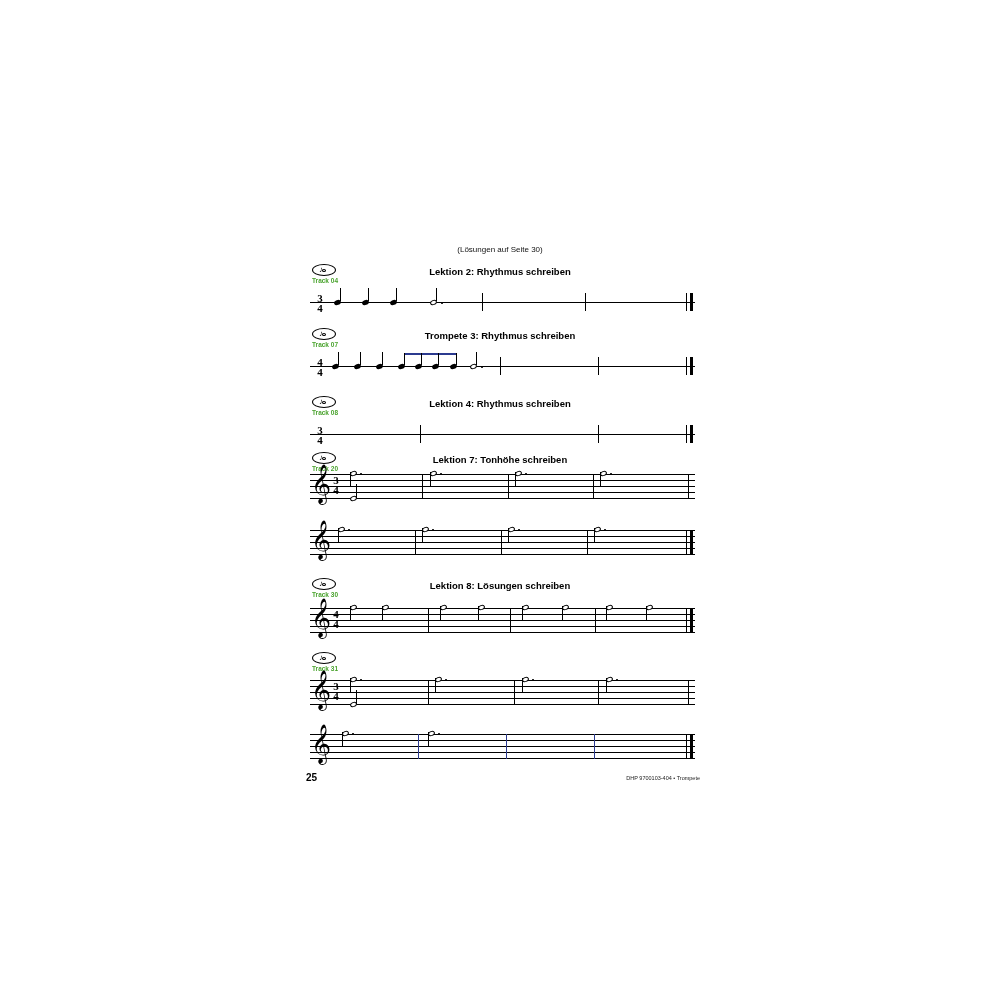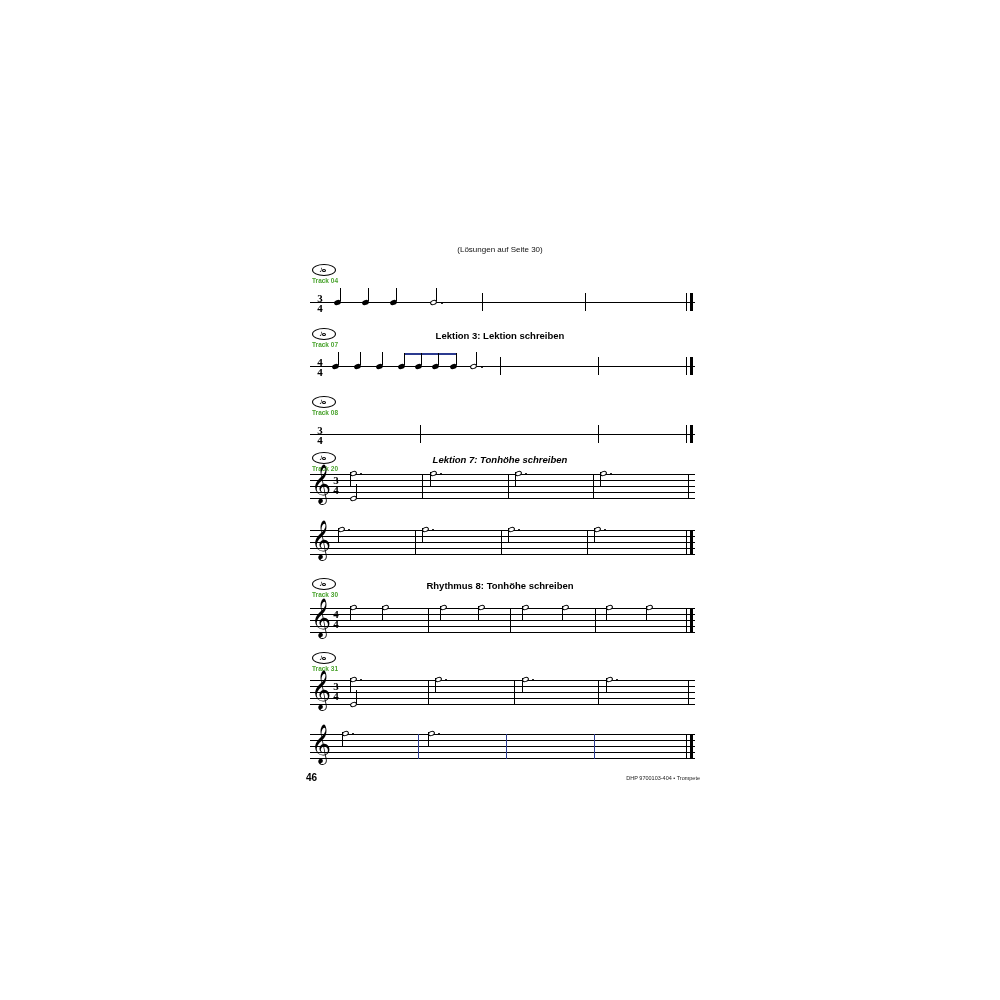--- a/index.html
+++ b/index.html
@@ -208,20 +208,21 @@
 
   <div class="subtitle">(Lösungen auf Seite 30)</div>
 
   <div class="exercise" style="top:264px;height:60px;">
     <div class="cd-marker" style="left:12px; top:0px;">
       <div class="cd-disc">
           <span class="cd-note">♪</span>
         </div>
       <div class="track-label">Track 04</div>
     </div>
+    <div class="ex-heading" style="top:2px;">Lektion 2: Rhythmus schreiben</div>
 
     <div class="staff" style="top:24px; left:10px; width:385px; height:28px;">
       <div class="single-line" style="top:14px;"></div>
 
       <div class="timesig" style="left:4px; top:5px;">
         <span>3</span>
         <span>4</span>
       </div>
 
       <div>
@@ -248,21 +249,21 @@
     </div>
   </div>
 
   <div class="exercise" style="top:328px;height:60px;">
     <div class="cd-marker" style="left:12px; top:0px;">
       <div class="cd-disc">
           <span class="cd-note">♪</span>
         </div>
       <div class="track-label">Track 07</div>
     </div>
-    <div class="ex-heading" style="top:2px;">Lektion 3: Lektion schreiben</div>
+    <div class="ex-heading" style="top:2px;">Trompete 3: Rhythmus schreiben</div>
 
     <div class="staff" style="top:24px; left:10px; width:385px; height:28px;">
       <div class="single-line" style="top:14px;"></div>
       <div class="timesig" style="left:4px; top:5px;">
         <span>4</span>
         <span>4</span>
       </div>
       <div>
         <div class="notehead filled" style="left:22px; top:12px;"></div>
           <div class="stem" style="left:28px; top:0px; height:13px;"></div>
@@ -299,20 +300,21 @@
     </div>
   </div>
 
   <div class="exercise" style="top:396px;height:60px;">
     <div class="cd-marker" style="left:12px; top:0px;">
       <div class="cd-disc">
           <span class="cd-note">♪</span>
         </div>
       <div class="track-label">Track 08</div>
     </div>
+    <div class="ex-heading" style="top:2px;">Lektion 4: Rhythmus schreiben</div>
 
     <div class="staff" style="top:24px; left:10px; width:385px; height:28px;">
       <div class="single-line" style="top:14px;"></div>
       <div class="timesig" style="left:4px; top:5px;">
         <span>3</span>
         <span>4</span>
       </div>
       <div class="barline" style="left:110px; top:5px; height:18px;"></div>
       <div class="barline" style="left:288px; top:5px; height:18px;"></div>
       <div class="endbar-thin" style="left:376px; top:5px; height:18px;"></div>
@@ -320,21 +322,21 @@
     </div>
   </div>
 
   <div class="exercise" style="top:452px;height:120px;">
     <div class="cd-marker" style="left:12px; top:0px;">
       <div class="cd-disc">
           <span class="cd-note">♪</span>
         </div>
       <div class="track-label">Track 20</div>
     </div>
-    <div class="ex-heading" style="top:2px;font-style:italic;">Lektion 7: Tonhöhe schreiben</div>
+    <div class="ex-heading" style="top:2px;">Lektion 7: Tonhöhe schreiben</div>
 
     <div class="staff" style="top:22px; left:10px; width:385px; height:26px;">
       <div class="line" style="top:0px;"></div>
       <div class="line" style="top:6px;"></div>
       <div class="line" style="top:12px;"></div>
       <div class="line" style="top:18px;"></div>
       <div class="line" style="top:24px;"></div>
       <div class="clef" style="left:1px; top:-8px;">𝄞</div>
       <div class="timesig" style="left:20px; top:1px;">
         <span>3</span>
@@ -405,21 +407,21 @@
     </div>
   </div>
 
   <div class="exercise" style="top:578px;height:70px;">
     <div class="cd-marker" style="left:12px; top:0px;">
       <div class="cd-disc">
           <span class="cd-note">♪</span>
         </div>
       <div class="track-label">Track 30</div>
     </div>
-    <div class="ex-heading" style="top:2px;">Rhythmus 8: Tonhöhe schreiben</div>
+    <div class="ex-heading" style="top:2px;">Lektion 8: Lösungen schreiben</div>
 
     <div class="staff" style="top:30px; left:10px; width:385px; height:26px;">
       <div class="line" style="top:0px;"></div>
       <div class="line" style="top:6px;"></div>
       <div class="line" style="top:12px;"></div>
       <div class="line" style="top:18px;"></div>
       <div class="line" style="top:24px;"></div>
       <div class="clef" style="left:1px; top:-8px;">𝄞</div>
       <div class="timesig" style="left:20px; top:1px;">
         <span>4</span>
@@ -532,16 +534,16 @@
         <div class="dot" style="left:128px; top:-1px;"></div>
       </div>
       <div class="barline thin-blue" style="left:108px; top:0px; height:25px;"></div>
       <div class="barline thin-blue" style="left:196px; top:0px; height:25px;"></div>
       <div class="barline thin-blue" style="left:284px; top:0px; height:25px;"></div>
       <div class="endbar-thin" style="left:376px; top:0px; height:25px;"></div>
       <div class="endbar-thick" style="left:380px; top:0px; height:25px;"></div>
     </div>
   </div>
 
-  <div class="page-num">46</div>
+  <div class="page-num">25</div>
   <div class="footer-right">DHP 9700103-404 • Trompete</div>
 
 </div>
 
 </body></html>

